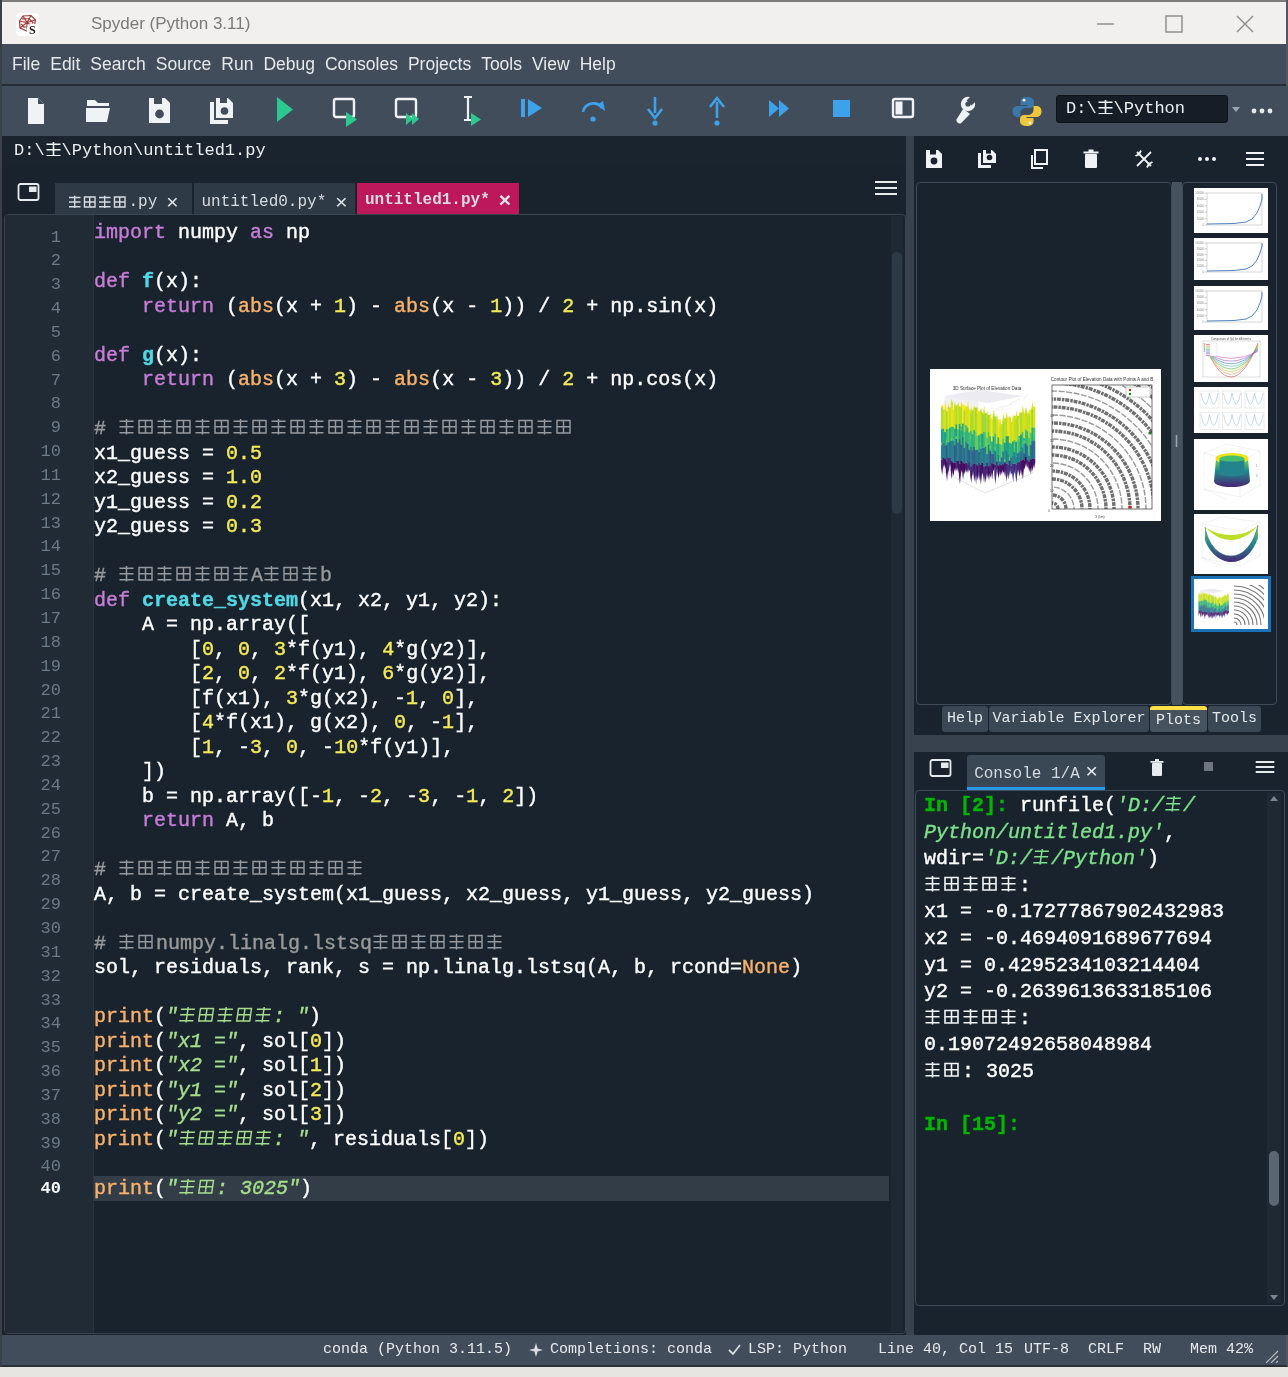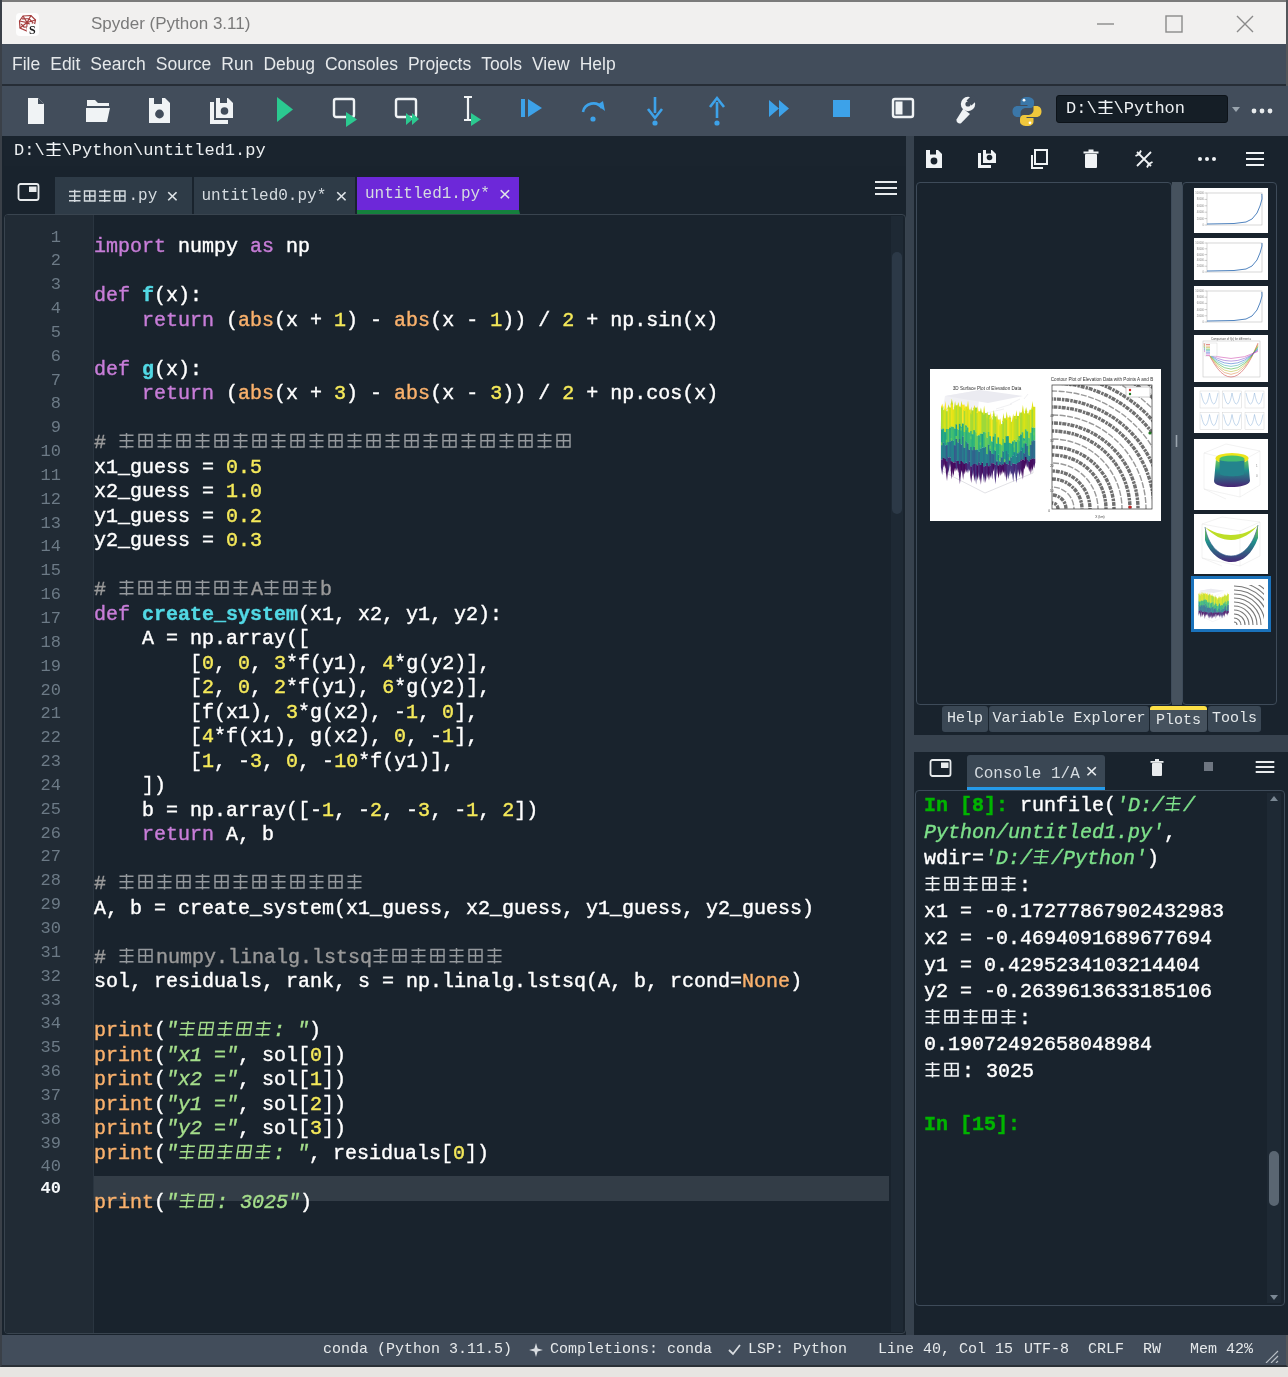--- a/index.html
+++ b/index.html
@@ -13,30 +13,30 @@
 .menubar span{font-size:17.5px;color:#E6E9EB;}
 
 .toolbar{position:absolute;left:0;top:86px;width:1284px;height:50px;background:#424D5B;padding-left:22px;}
 .ticon{position:absolute;top:0;width:34px;height:50px;display:flex;align-items:center;justify-content:center;}
 .combo{position:absolute;left:1054px;top:9px;width:172px;height:28px;background:#151E26;border:1px solid #0D1319;border-radius:3px;box-sizing:border-box;color:#EDF0F2;font-family:"Liberation Mono",monospace;font-size:17px;line-height:26px;padding-left:9px;}
 .combo-arrow{position:absolute;left:1226px;top:9px;width:16px;height:28px;}
 
 .main{position:absolute;left:2px;top:136px;width:1284px;height:1199px;background:#19232D;}
 .pathbar{position:absolute;left:0;top:0;width:902px;height:30px;color:#ECEFF1;font-family:"Liberation Mono",monospace;font-size:17px;line-height:30px;padding-left:10px;box-sizing:border-box;background:#1A242E;}
 .tabbar{position:absolute;left:0;top:30px;width:902px;height:48px;background:#19232D;}
-.etab{position:absolute;top:11px;height:37px;box-sizing:border-box;background:#2E3B47;border-right:1px solid #19232D;display:flex;align-items:center;justify-content:center;color:#D5DBE0;font-family:"Liberation Mono",monospace;font-size:16px;}
-.etab.active{background:#6d28d9;border-bottom:4px solid #15803d;}
+.etab{position:absolute;top:17px;height:37px;box-sizing:border-box;background:#2E3B47;border-right:1px solid #19232D;display:flex;align-items:center;justify-content:center;color:#D5DBE0;font-family:"Liberation Mono",monospace;font-size:16px;}
+.etab.active{background:#be185d;border-bottom:4px solid #15803d;font-weight:bold;}
 .closex{display:inline-block;margin-left:9px;color:#DFE4E8;font-size:21px;font-family:"Liberation Sans",sans-serif;line-height:10px;}
 
 .editor{position:absolute;left:0;top:78px;width:902px;height:1120px;background:#19232D;border:1px solid #39444F;border-radius:4px;box-sizing:border-box;overflow:hidden;}
 .gutter{position:absolute;left:0;top:0;width:88px;height:1118px;background:#212B35;border-right:1px solid #2A3540;}
 .gutter pre{margin:0;position:absolute;left:0;top:10.5px;width:56px;text-align:right;font-family:"Liberation Mono",monospace;font-size:17px;line-height:23.85px;color:#6C7A86;}
 .gut40{position:absolute;left:0;top:964px;width:56px;text-align:right;font-family:"Liberation Mono",monospace;font-size:17px;font-weight:bold;color:#F5F8FA;}
 .curline{position:absolute;left:89px;top:961px;width:795px;height:25px;background:#333D47;}
-.code{position:absolute;left:89px;top:20px;}
+.code{position:absolute;left:89px;top:6px;}
 .code pre{margin:0;font-family:"Liberation Mono",monospace;font-size:20px;line-height:24.5px;color:#FFFFFF;-webkit-text-stroke:0.4px;}
 .k{color:#C87DD8;}
 .b{color:#FAB16C;text-align:center;}
 .d{color:#52D8E4;font-weight:bold;}
 .n{color:#F5E95A;}
 .c{color:#999999;}
 .s{color:#A5DE8B;font-style:italic;}
 .esb{position:absolute;right:2px;top:1px;width:12px;height:1116px;background:#1E2934;}
 .esb .thumb{position:absolute;left:1px;top:36px;width:10px;height:262px;background:#2C3947;border-radius:5px;}
 
@@ -1210,21 +1210,21 @@
             <rect width="9" height="9" fill="#6E7681"></rect>
           </svg>
         <svg style="position:absolute;left:340px;top:7px" width="22" height="16" viewBox="0 0 26 18">
             <g stroke="#E8EBED" stroke-width="2.4">
               <path d="M2,3 H24 M2,9 H24 M2,15 H24"></path>
             </g>
           </svg>
       </div>
       <div class="cbox">
         <div class="cbody">
-            <pre><span class="gin">In [8]:</span> runfile(<span class="cs">'D:/</span><svg class="hz" width="19" height="20" style="vertical-align:-3px">
+            <pre><span class="gin">In [2]:</span> runfile(<span class="cs">'D:/</span><svg class="hz" width="19" height="20" style="vertical-align:-3px">
                 <rect width="19" height="18" y="1" fill="url(#hzc)"></rect>
               </svg><span class="cs">/</span>
 <span class="cs">Python/untitled1.py'</span>,
 wdir=<span class="cs">'D:/</span><svg class="hz" width="19" height="20" style="vertical-align:-3px">
                 <rect width="19" height="18" y="1" fill="url(#hzc)"></rect>
               </svg><span class="cs">/Python'</span>)
 <svg class="hz" width="95" height="20" style="vertical-align:-3px">
                 <rect width="95" height="18" y="1" fill="url(#hzw)"></rect>
               </svg>:
 x1 = -0.17277867902432983

